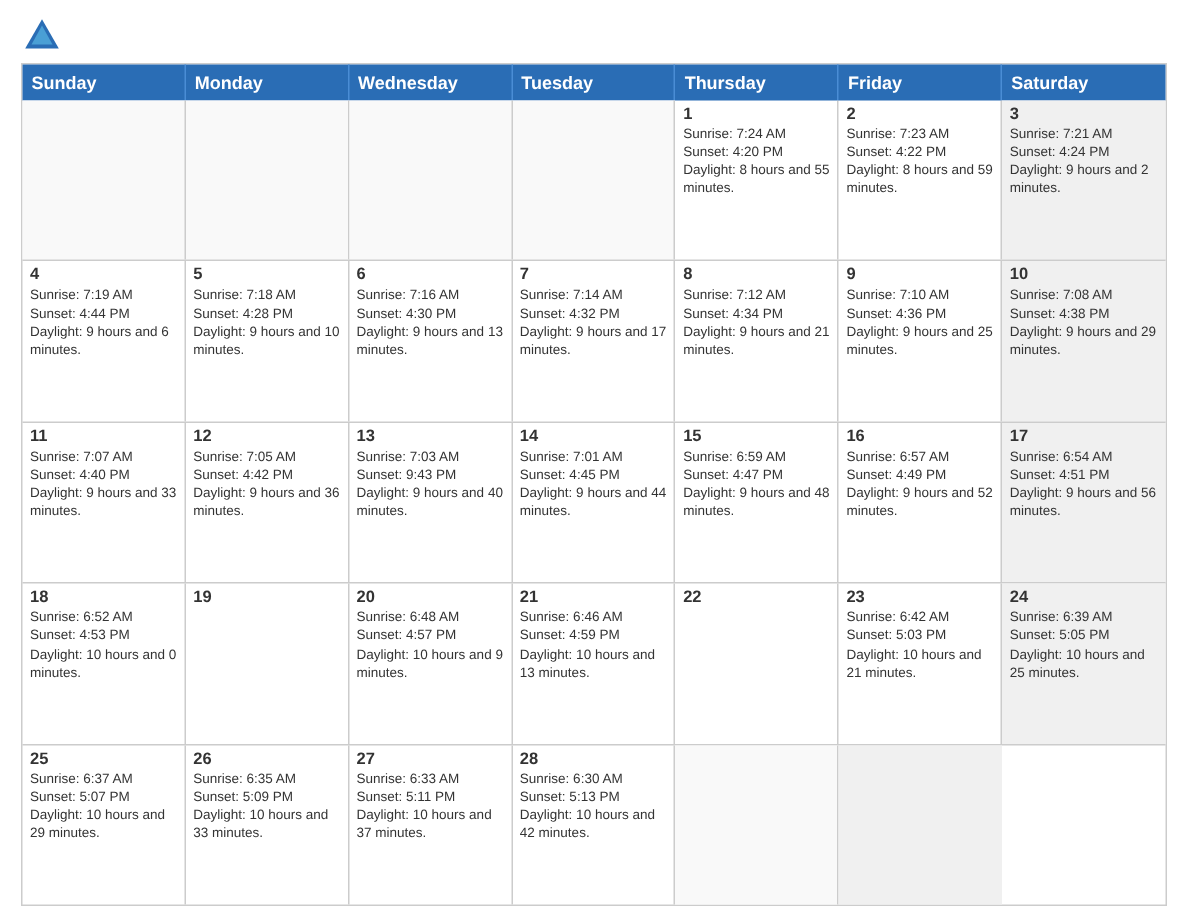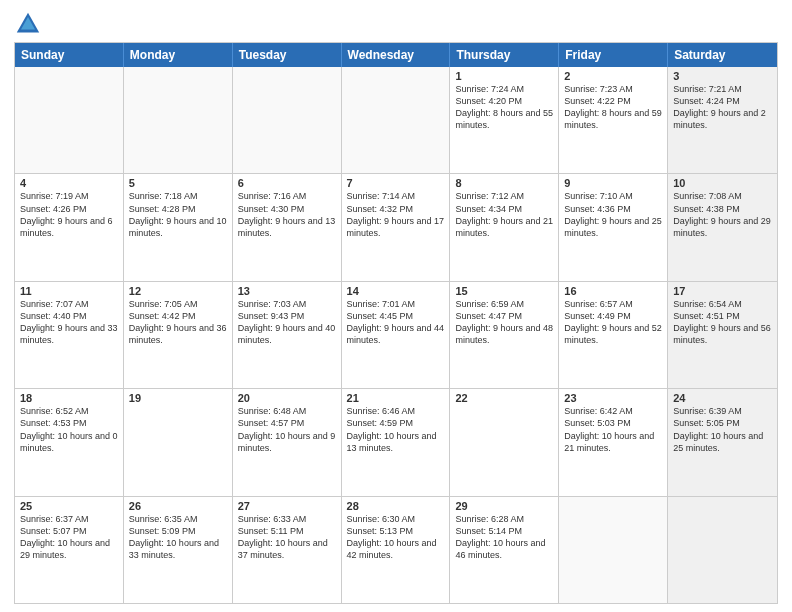--- a/index.html
+++ b/index.html
@@ -134,22 +134,22 @@
     <div class="title-area">
       <div class="month-year"></div>
       <div class="location"></div>
     </div>
   </div>
 
   <div class="calendar">
     <div class="day-headers">
     <div class="day-header">Sunday</div>
         <div class="day-header">Monday</div>
+        <div class="day-header">Wednesday</div>
         <div class="day-header">Tuesday</div>
-        <div class="day-header">Wednesday</div>
         <div class="day-header">Thursday</div>
         <div class="day-header">Friday</div>
         <div class="day-header">Saturday</div>
       </div>
     <div class="weeks">
     <div class="week-row">
           <div class="day-cell empty"></div>
           <div class="day-cell empty"></div>
           <div class="day-cell empty"></div>
           <div class="day-cell empty"></div>
@@ -172,21 +172,21 @@
             <div class="day-info">Sunrise: 7:21 AM
 Sunset: 4:24 PM
 Daylight: 9 hours
 and 2 minutes.</div>
           </div>
         </div>
         <div class="week-row">
           <div class="day-cell">
             <span class="day-num">4</span>
             <div class="day-info">Sunrise: 7:19 AM
-Sunset: 4:26 PM
+Sunset: 4:44 PM
 Daylight: 9 hours
 and 6 minutes.</div>
           </div>
           <div class="day-cell">
             <span class="day-num">5</span>
             <div class="day-info">Sunrise: 7:18 AM
 Sunset: 4:28 PM
 Daylight: 9 hours
 and 10 minutes.</div>
           </div>
@@ -341,26 +341,19 @@
 Sunset: 5:11 PM
 Daylight: 10 hours
 and 37 minutes.</div>
           </div>
           <div class="day-cell">
             <span class="day-num">28</span>
             <div class="day-info">Sunrise: 6:30 AM
 Sunset: 5:13 PM
 Daylight: 10 hours
 and 42 minutes.</div>
-          </div>
-          <div class="day-cell">
-            <span class="day-num">29</span>
-            <div class="day-info">Sunrise: 6:28 AM
-Sunset: 5:14 PM
-Daylight: 10 hours
-and 46 minutes.</div>
           </div>
           <div class="day-cell empty"></div>
           <div class="day-cell empty shaded"></div>
         </div>
       </div>
   </div>
 </div>
 
 </body></html>

